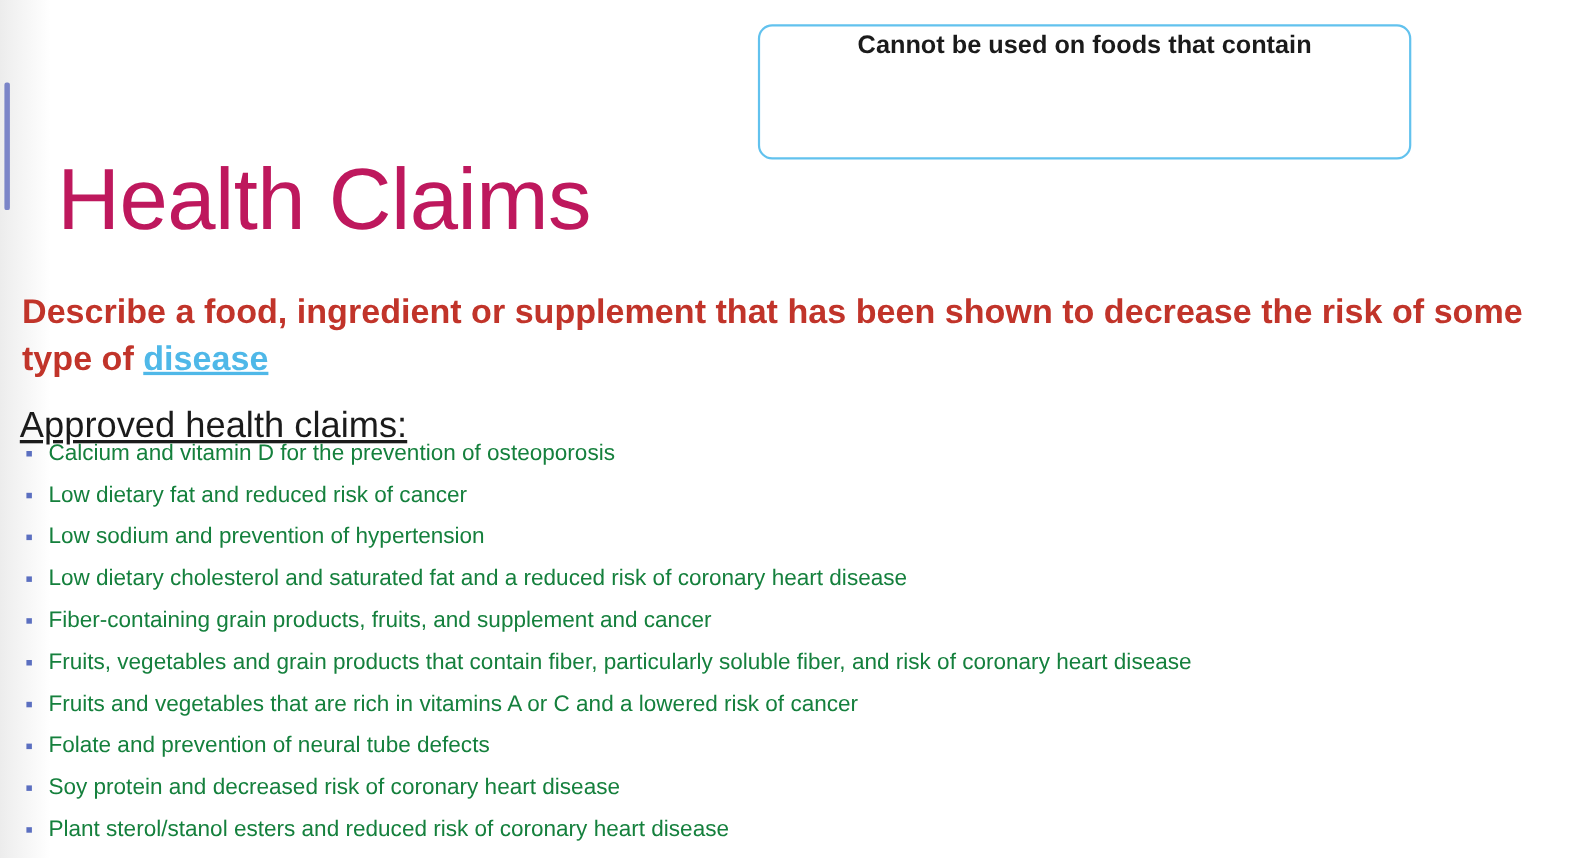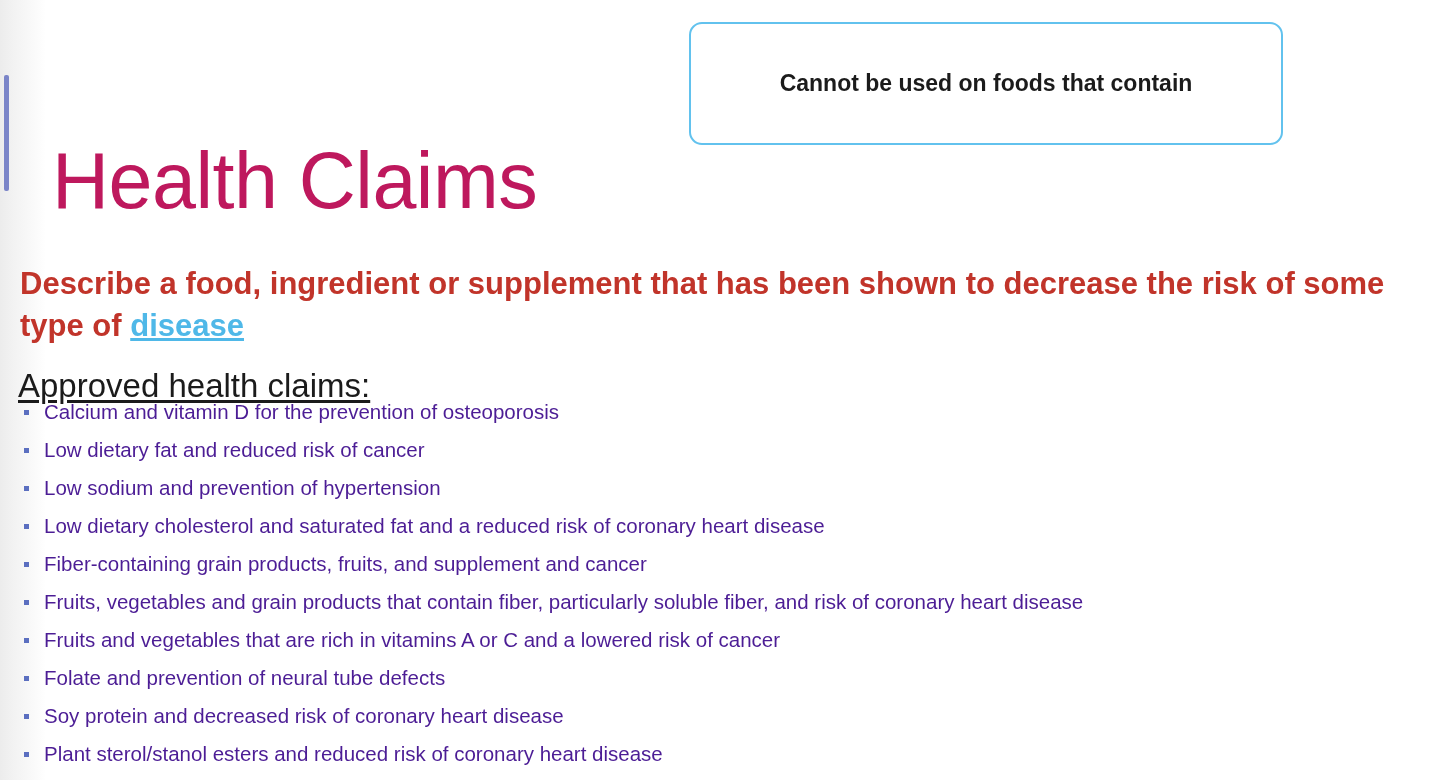--- a/index.html
+++ b/index.html
@@ -68,21 +68,21 @@
     top: 22px;
     width: 594px;
     height: 123px;
     box-sizing: border-box;
     border: 2px solid #62c2ee;
     border-radius: 13px;
     background: #ffffff;
     display: flex;
     flex-direction: column;
     align-items: center;
-    justify-content: center;
+    justify-content: space-between;
   }
   .callout-line {
     font-size: 23px;
     font-weight: bold;
     color: #1b1b1b;
     line-height: 1.42;
     text-align: center;
     white-space: nowrap;
   }
 
@@ -124,21 +124,21 @@
     top: 393px;
     width: 1410px;
     margin: 0;
     padding: 0;
     list-style: none;
   }
   #claims-list li {
     position: relative;
     padding-left: 22px;
     font-size: 20.5px;
-    color: #4c1d95;
+    color: #15803d;
     line-height: 38px;
     white-space: nowrap;
   }
   #claims-list li .bullet-marker {
     position: absolute;
     left: 2px;
     top: 17px;
     width: 5px;
     height: 5px;
     background: #5b6fc0;

